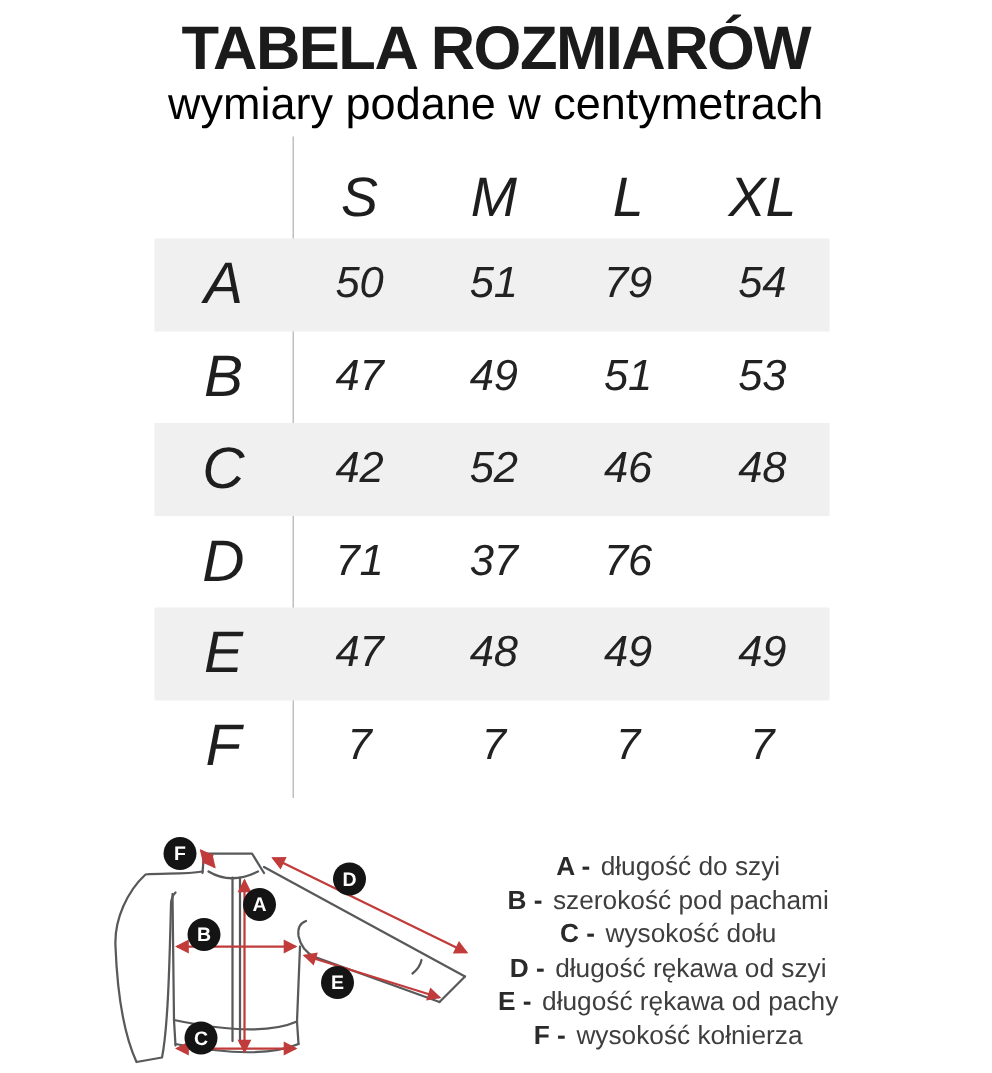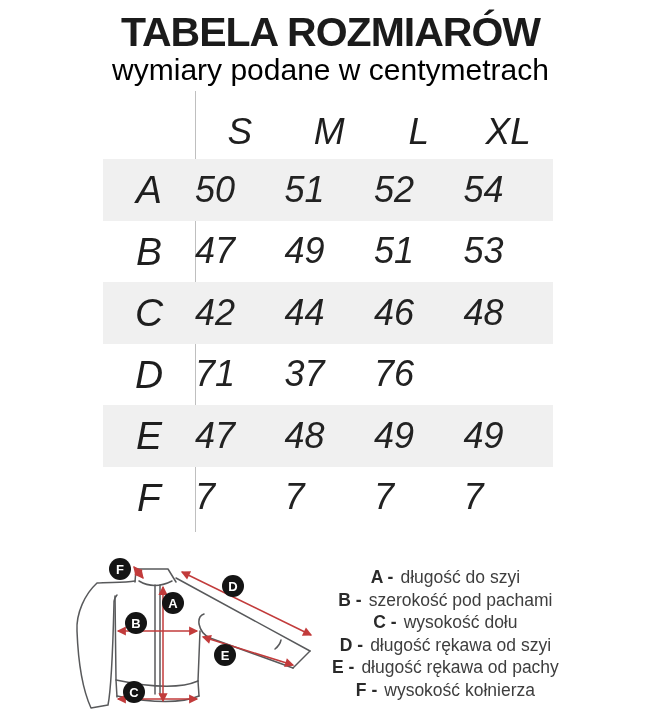--- a/index.html
+++ b/index.html
@@ -34,21 +34,21 @@
   }
   .trow{
     display:grid;grid-template-columns:92px 89.5px 89.5px 89.5px 89.5px;
     height:61.5px;align-items:center;
   }
   .trow.stripe{background:#f0f0f0;}
   .rlabel{
     text-align:center;font-style:italic;font-size:39px;color:#1e1e1e;line-height:1;
   }
   .tcell{
-    font-style:italic;font-size:36px;color:#222222;line-height:1;
+    text-align:center;font-style:italic;font-size:29px;color:#222222;line-height:1;
   }
 
   
   .jacket{position:absolute;left:58px;top:545px;}
   .marker-letter{
     font-family:"Liberation Sans", sans-serif;font-weight:700;font-size:13px;fill:#ffffff;
   }
 
   
   .legend{position:absolute;left:332px;top:566px;}
@@ -73,34 +73,34 @@
         <div class="col-hdr">M</div>
         <div class="col-hdr">L</div>
         <div class="col-hdr">XL</div>
       </div>
     <div>
 
     <div class="trow stripe">
           <div class="rlabel">A</div>
           <div class="tcell">50</div>
           <div class="tcell">51</div>
-          <div class="tcell">52</div>
+          <div class="tcell">79</div>
           <div class="tcell">54</div>
         </div>
         <div class="trow">
           <div class="rlabel">B</div>
           <div class="tcell">47</div>
           <div class="tcell">49</div>
           <div class="tcell">51</div>
           <div class="tcell">53</div>
         </div>
         <div class="trow stripe">
           <div class="rlabel">C</div>
           <div class="tcell">42</div>
-          <div class="tcell">44</div>
+          <div class="tcell">52</div>
           <div class="tcell">46</div>
           <div class="tcell">48</div>
         </div>
         <div class="trow">
           <div class="rlabel">D</div>
           <div class="tcell">71</div>
           <div class="tcell">37</div>
           <div class="tcell">76</div>
         </div>
         <div class="trow stripe">

